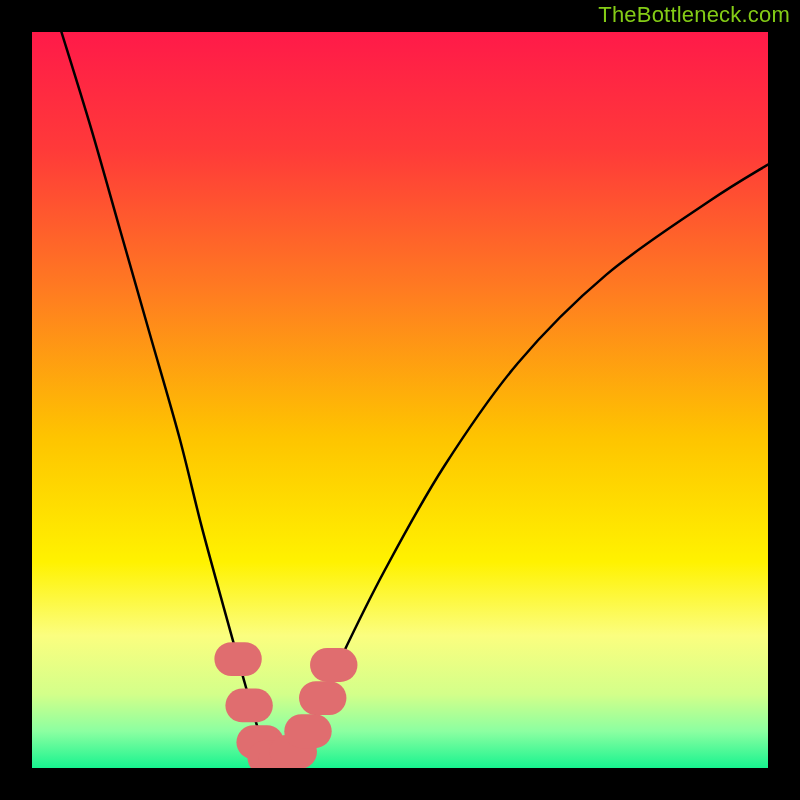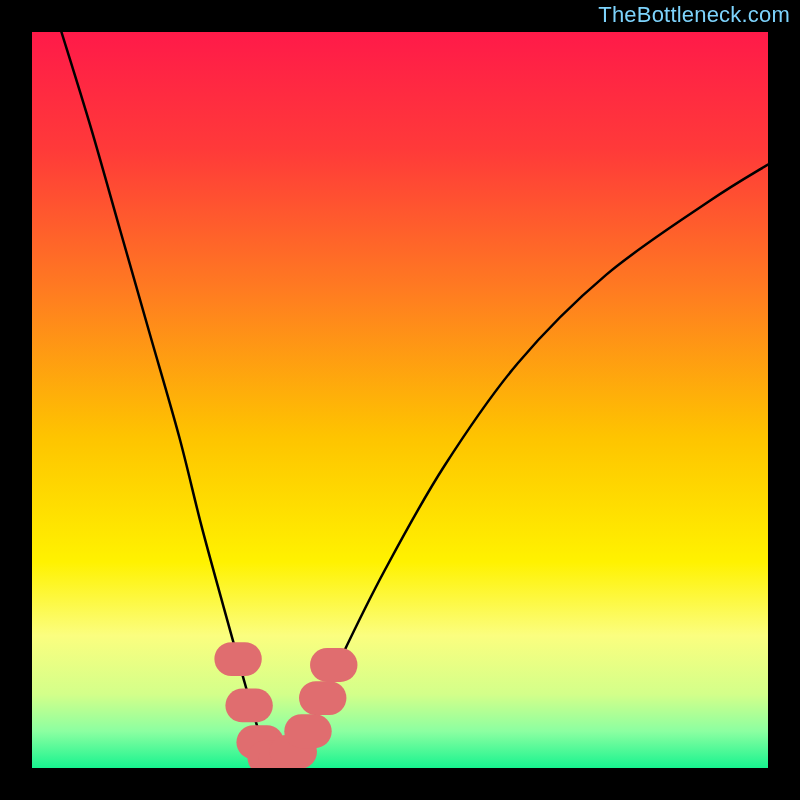--- a/index.html
+++ b/index.html
@@ -15,21 +15,21 @@
     position: relative;
     width: 800px;
     height: 800px;
     background: #000;
   }
   .watermark {
     position: absolute;
     top: 2px;
     right: 10px;
     font-size: 22px;
-    color: #7dd3fc;
+    color: #84cc16;
     font-weight: 500;
     letter-spacing: 0.2px;
     z-index: 10;
   }
   .plot {
     position: absolute;
     left: 32px;
     top: 32px;
     width: 736px;
     height: 736px;

